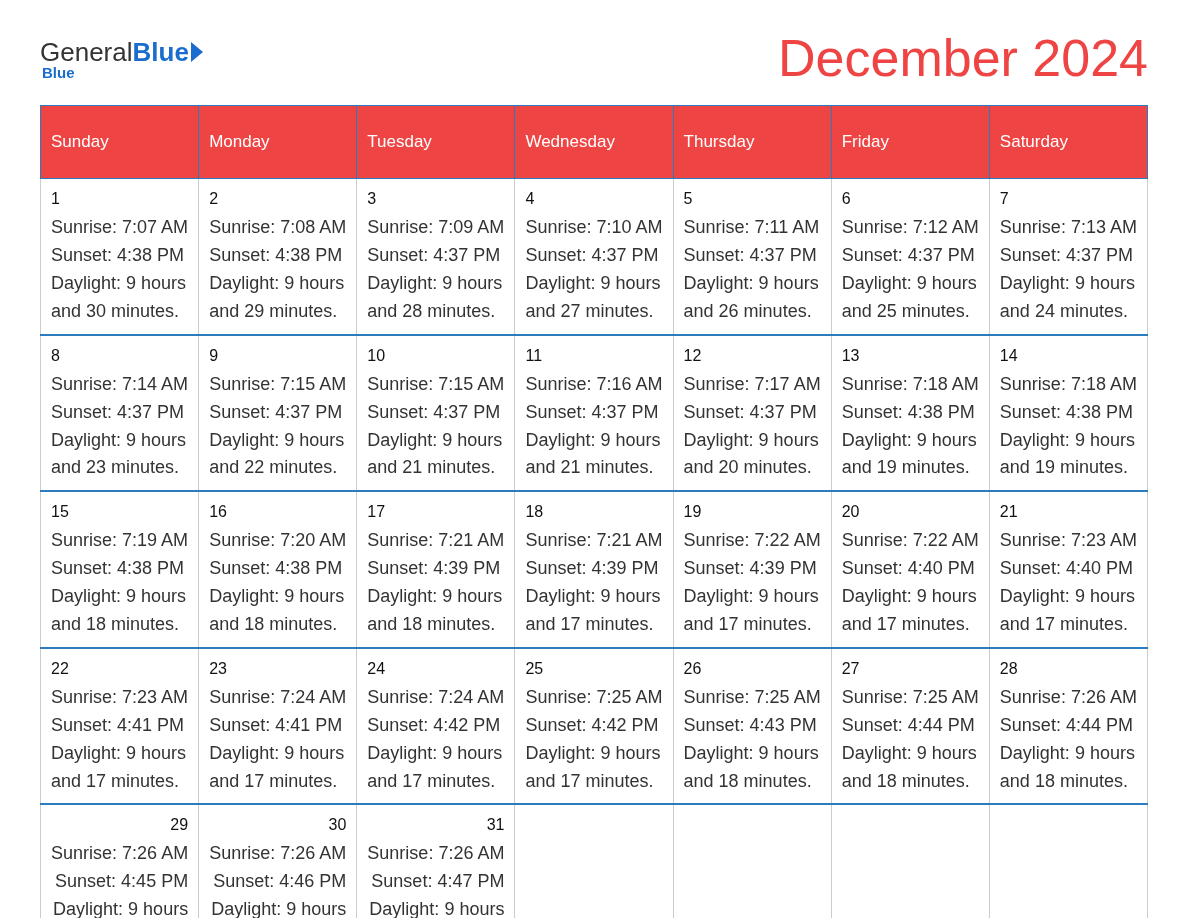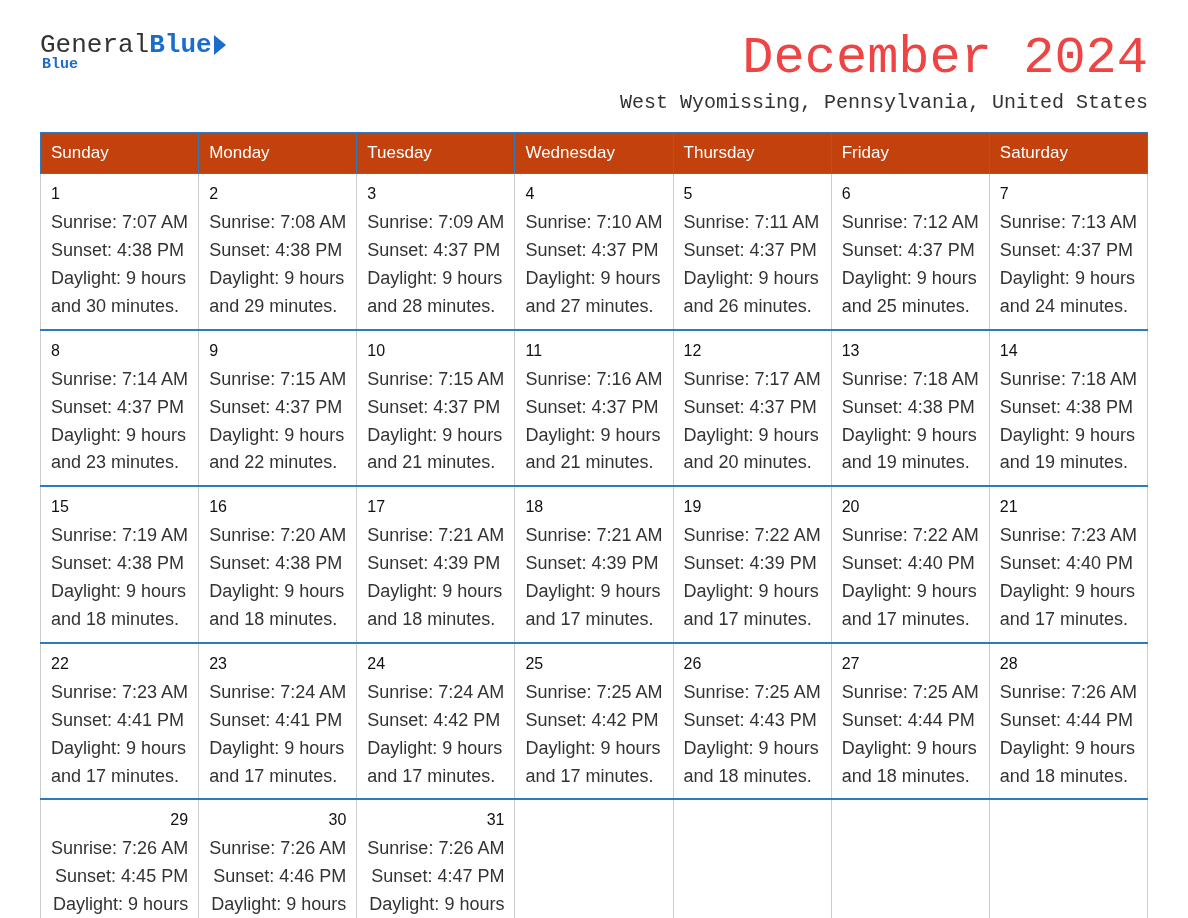--- a/index.html
+++ b/index.html
@@ -6,23 +6,22 @@
     body {
       background: #ffffff;
       font-family: Arial, sans-serif;
       padding: 30px 40px;
       width: 1188px;
       min-height: 918px;
     }
     .header-row {
       display: flex;
       justify-content: space-between;
-      align-items: flex-start;
+      align-items: center;
       margin-bottom: 18px;
-      font-family: Liberation Mono, monospace;
     }
     .logo {
       display: flex;
       flex-direction: column;
       align-items: flex-start;
     }
     .logo-text {
       display: flex;
       align-items: center;
       font-size: 26px;
@@ -71,25 +70,25 @@
       color: #333;
       font-weight: normal;
       margin-top: 4px;
     }
     .calendar {
       width: 100%;
       border-collapse: collapse;
       margin-top: 12px;
     }
     .calendar th {
-      background-color: #c2410c;
+      background-color: #ef4444;
       color: #ffffff;
       font-size: 17px;
       font-weight: normal;
-      padding: 10px 10px;
+      padding: 26px 10px;
       text-align: left;
       border: 1px solid #2c7bbf;
     }
     .calendar td {
       vertical-align: top;
       padding: 8px 10px;
       border: 1px solid #cccccc;
       border-bottom: 2px solid #2c7bbf;
       width: calc(100% / 7);
       font-size: 13px;
@@ -128,21 +127,20 @@
       <span class="logo-general">General</span>
       <div class="logo-blue-block">
         <span class="logo-blue">Blue</span>
         <div class="logo-triangle"></div>
       </div>
     </div>
     <div class="logo-underline">Blue</div>
   </div>
   <div class="title-block">
     <div class="month-title">December 2024</div>
-    <div class="location-title">West Wyomissing, Pennsylvania, United States</div>
   </div>
 </div>
 
 <table class="calendar">
   <thead>
     <tr>
     <th>Sunday</th>
         <th>Monday</th>
         <th>Tuesday</th>
         <th>Wednesday</th>

